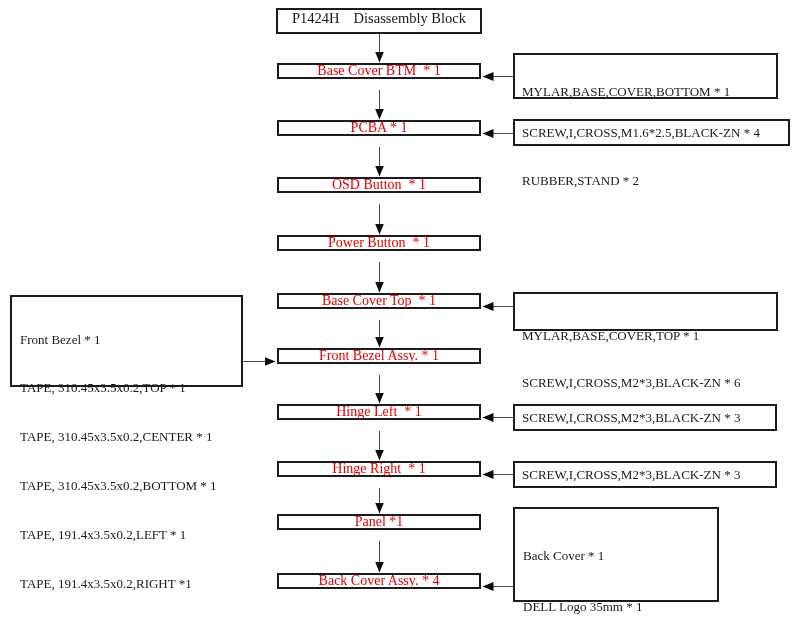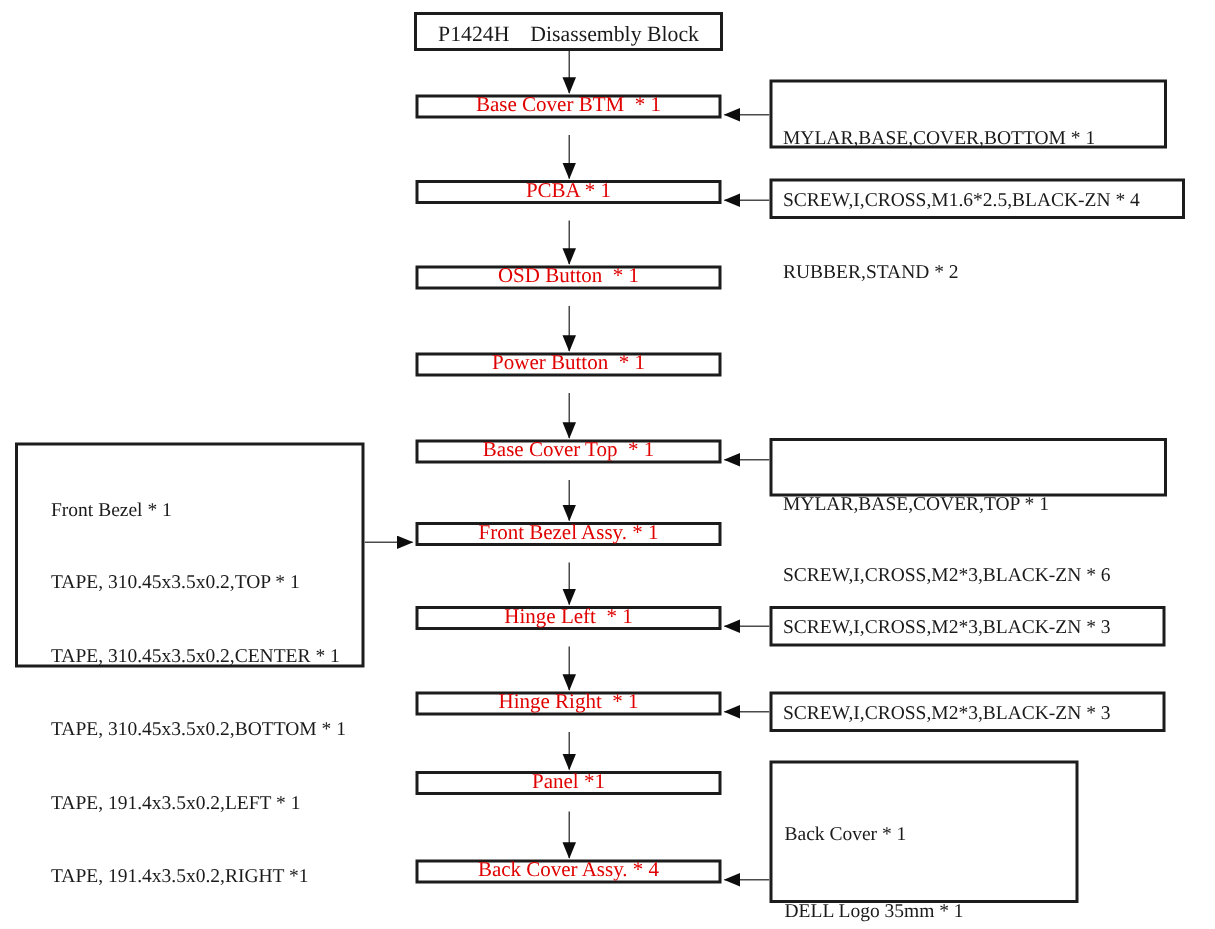--- a/index.html
+++ b/index.html
@@ -35,21 +35,21 @@
   }
   .node .lbl {
     color: #e00000;
     font-size: 14px;
     white-space: pre;
   }
   .title-box {
     left: 276px; top: 8px;
     width: 206px; height: 26px;
     display: flex;
-    align-items: flex-end;
+    align-items: flex-start;
     justify-content: center;
     gap: 14px;
     font-size: 14.5px;
   }
   .note {
     font-size: 13px;
     white-space: pre;
   }
   .note .ln { white-space: pre; font-family: Liberation Serif, serif; }
   .note-flex {
@@ -119,21 +119,21 @@
   <div class="box node" style="top:461px">
     <span class="lbl">Hinge Right  * 1</span>
   </div>
   <div class="box node" style="top:514px">
     <span class="lbl">Panel *1</span>
   </div>
   <div class="box node" style="top:573px">
     <span class="lbl">Back Cover Assy. * 4</span>
   </div>
 
-  <div class="box note" style="left:10px;top:295px;width:233px;height:150px;padding:2px 22px;line-height:16.3px">
+  <div class="box note" style="left:10px;top:295px;width:233px;height:92px;padding:2px 8px;line-height:16.3px">
     <div class="ln">Front Bezel * 1</div>
     <div class="ln">TAPE, 310.45x3.5x0.2,TOP * 1</div>
     <div class="ln">TAPE, 310.45x3.5x0.2,CENTER * 1</div>
     <div class="ln">TAPE, 310.45x3.5x0.2,BOTTOM * 1</div>
     <div class="ln">TAPE, 191.4x3.5x0.2,LEFT * 1</div>
     <div class="ln">TAPE, 191.4x3.5x0.2,RIGHT *1</div>
     
   </div>
 
   <div class="box note" style="left:513px;top:53px;width:265px;height:46px;padding:1px 7px;line-height:14.7px">

